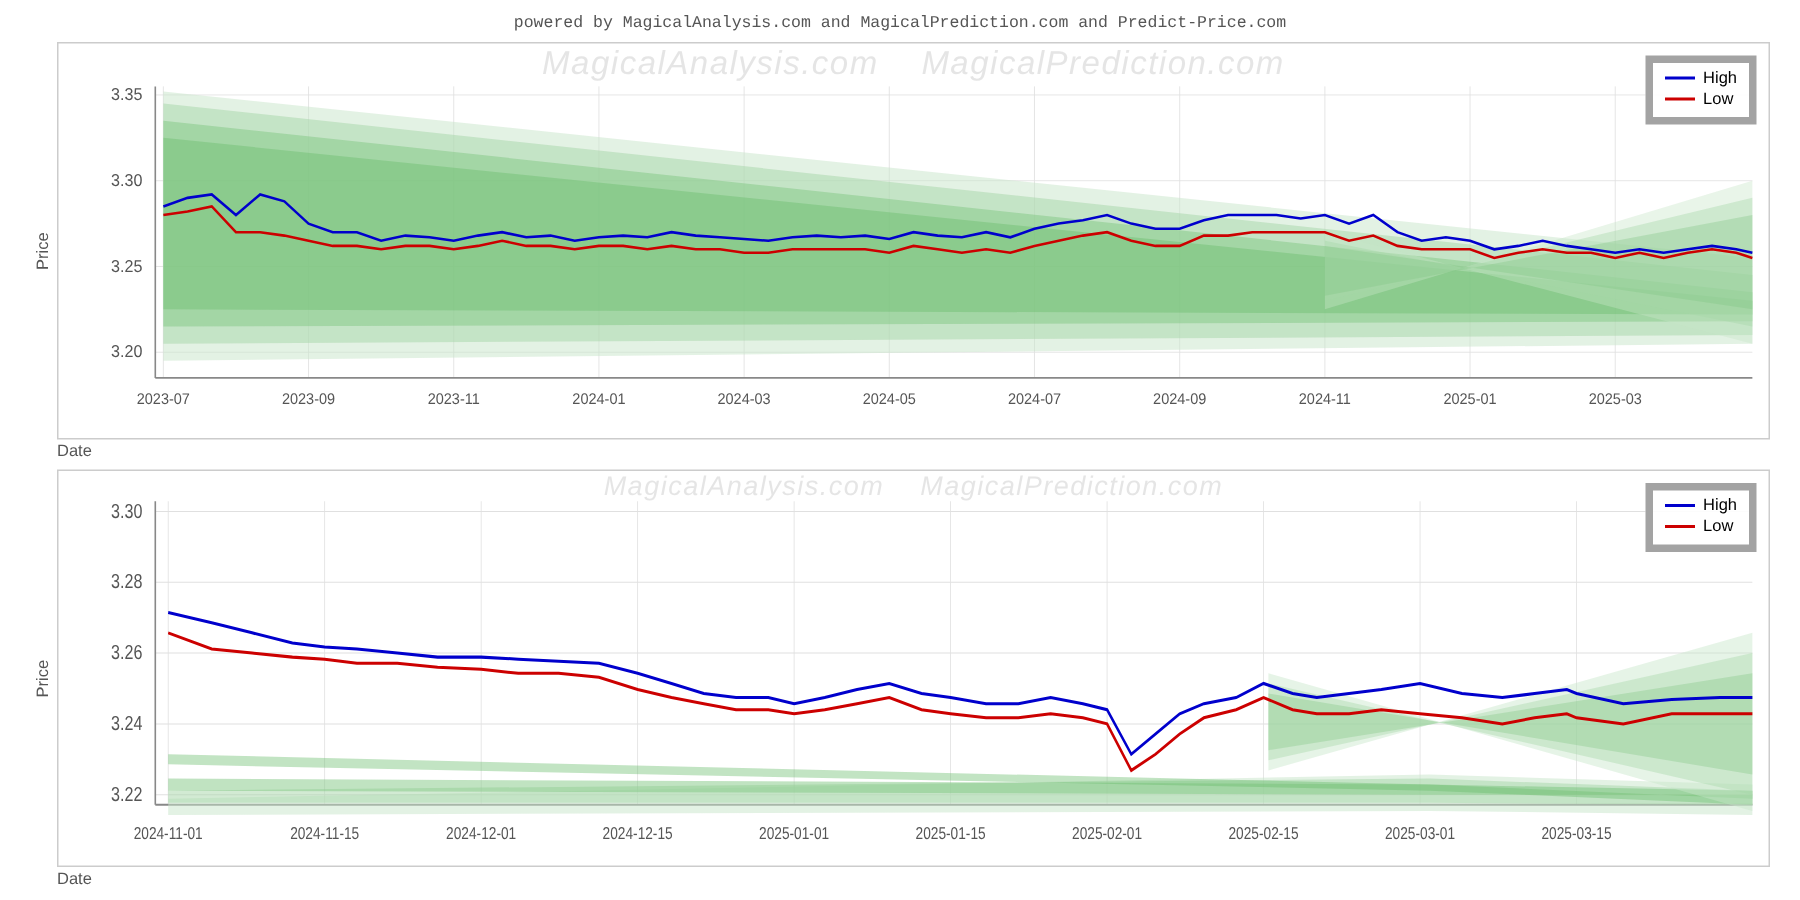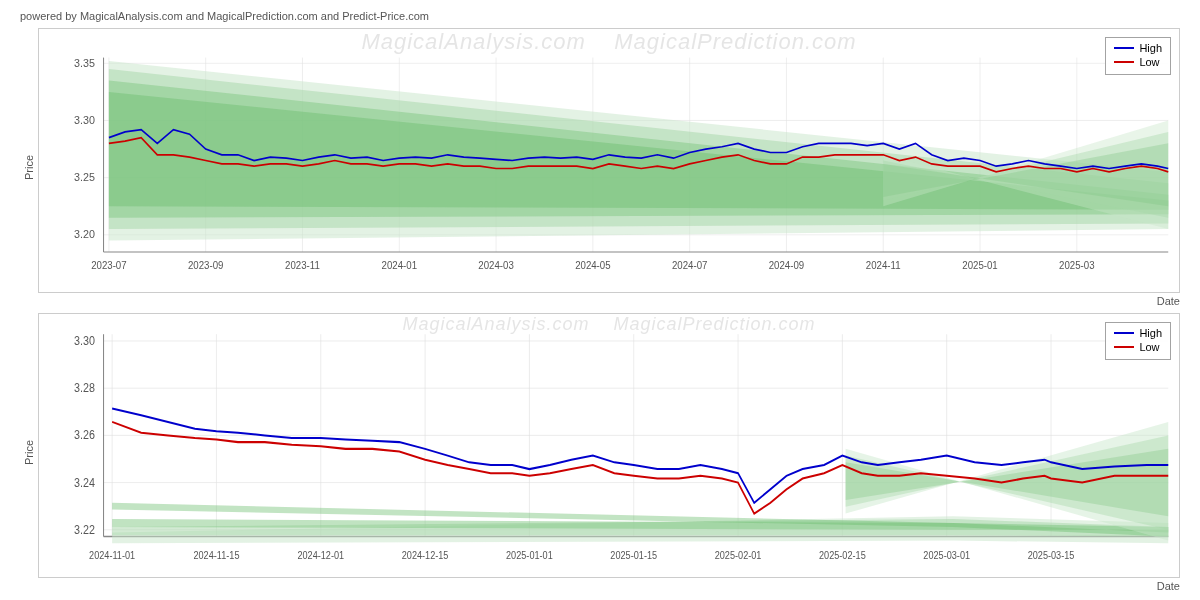--- a/index.html
+++ b/index.html
@@ -18,24 +18,25 @@
       padding: 10px 20px 8px 20px;
     }
     .title {
       text-align: center;
       font-size: 15px;
       font-weight: bold;
       color: #222;
       margin-bottom: 2px;
     }
     .subtitle {
-      text-align: left;
+      text-align: center;
       font-size: 11px;
       color: #555;
       margin-bottom: 6px;
+      font-family: Liberation Mono, monospace;
     }
     .charts-area {
       display: flex;
       flex-direction: column;
       flex: 1;
       gap: 6px;
     }
     .chart-wrapper {
       display: flex;
       flex: 1;
@@ -62,31 +63,31 @@
       flex: 1;
       position: relative;
       border: 1px solid #ccc;
       background: #fff;
     }
     .chart-svg-container svg {
       width: 100%;
       height: 100%;
     }
     .x-axis-label {
-      text-align: right;
+      text-align: left;
       font-size: 11px;
       color: #555;
       margin-top: 2px;
     }
     .legend-box {
       position: absolute;
       right: 8px;
       top: 8px;
       background: rgba(255,255,255,0.9);
-      border: 1px solid #a3a3a3;
+      border: 5px solid #a3a3a3;
       padding: 4px 8px;
       font-size: 11px;
       z-index: 10;
     }
     .legend-item {
       display: flex;
       align-items: center;
       gap: 5px;
       margin-bottom: 2px;
     }

